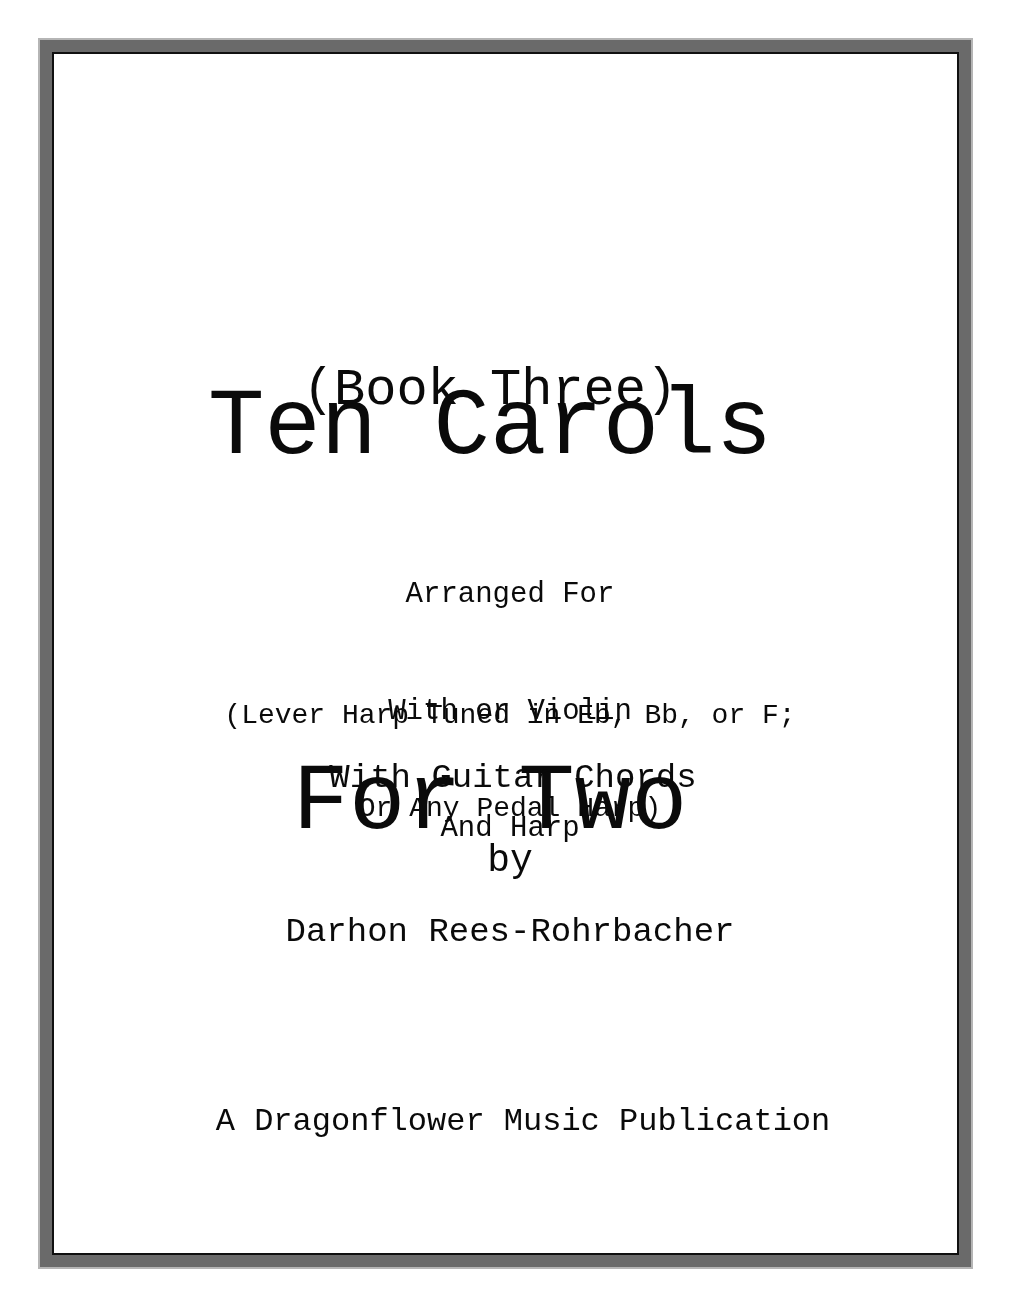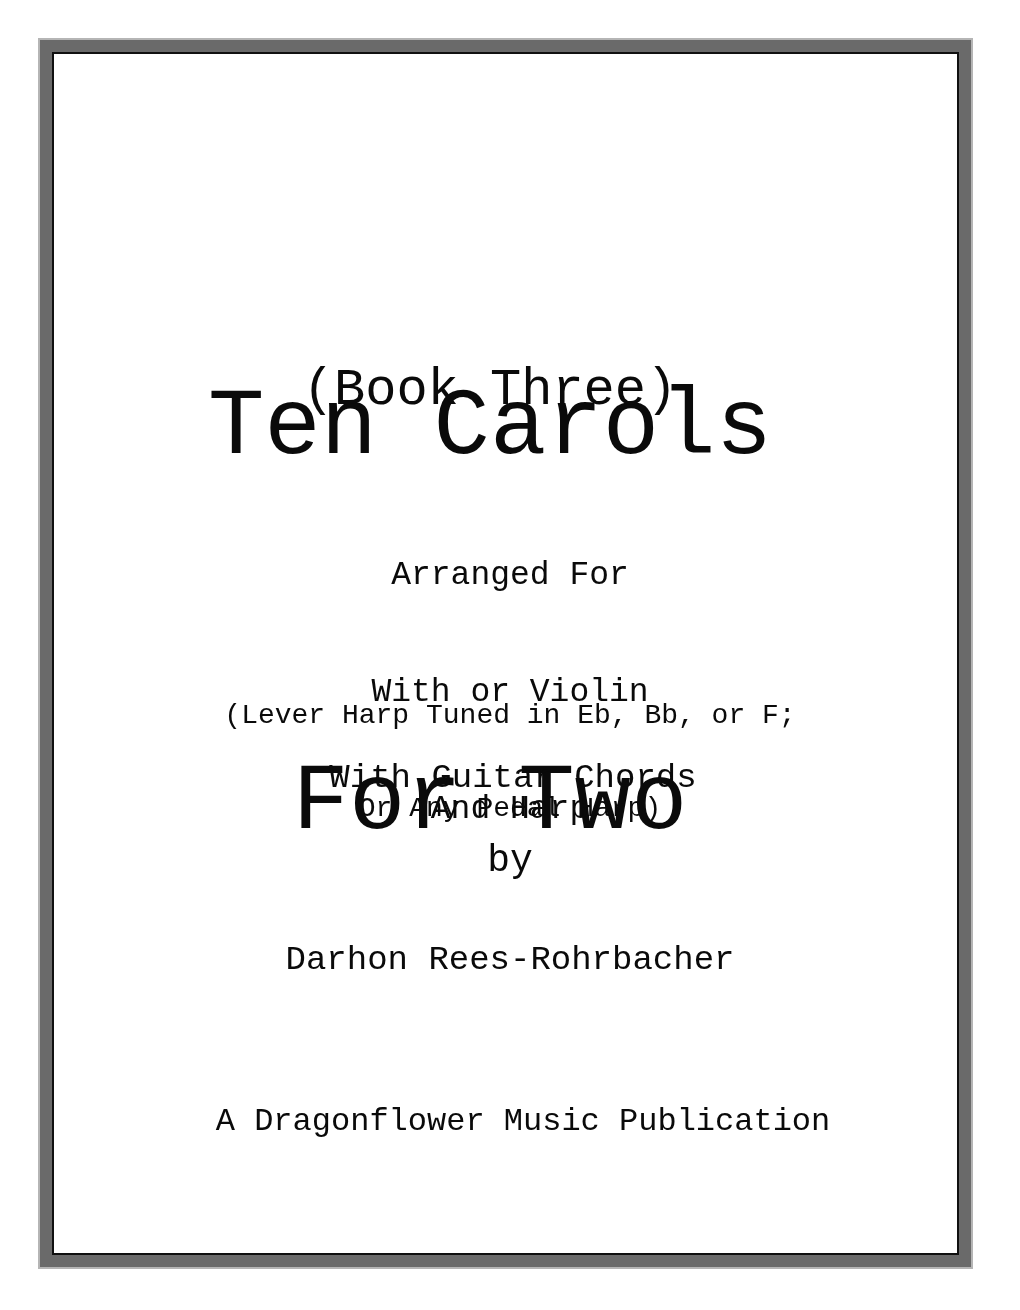--- a/index.html
+++ b/index.html
@@ -45,22 +45,22 @@
     line-height: 125px;
     transform: translateX(-20px);
   }
   .subtitle {
     top: 363px;
     font-size: 52px;
     line-height: 56px;
     transform: translateX(-20px);
   }
   .arranged {
-    top: 478px;
-    font-size: 33px;
+    top: 497px;
+    font-size: 29px;
     line-height: 39px;
   }
   .tuning {
     top: 638px;
     font-size: 28px;
     line-height: 31px;
   }
   .feature {
     top: 758px;
     font-size: 34px;
@@ -69,21 +69,20 @@
   }
   .byline {
     top: 840px;
     font-size: 38px;
     line-height: 41px;
   }
   .author {
     top: 912px;
     font-size: 34px;
     line-height: 41px;
-    margin-top: 28px;
   }
   .publisher {
     top: 1103px;
     font-size: 32px;
     line-height: 38px;
     margin-left: 26px;
   }
 </style>
 </head>
 <body>

